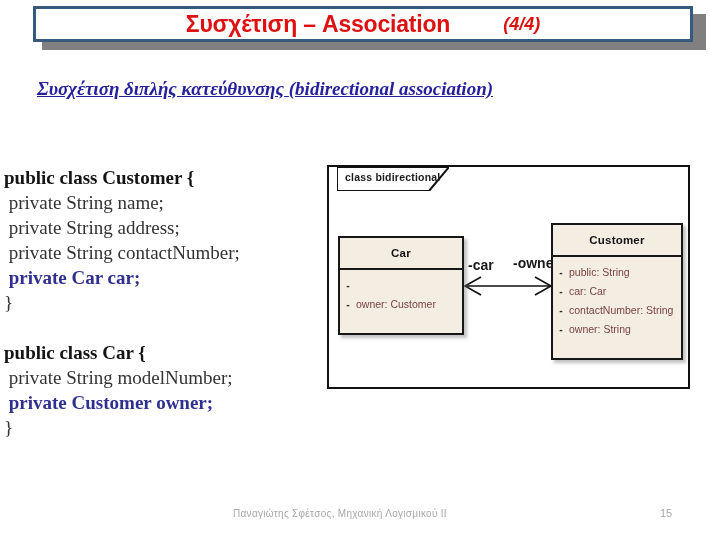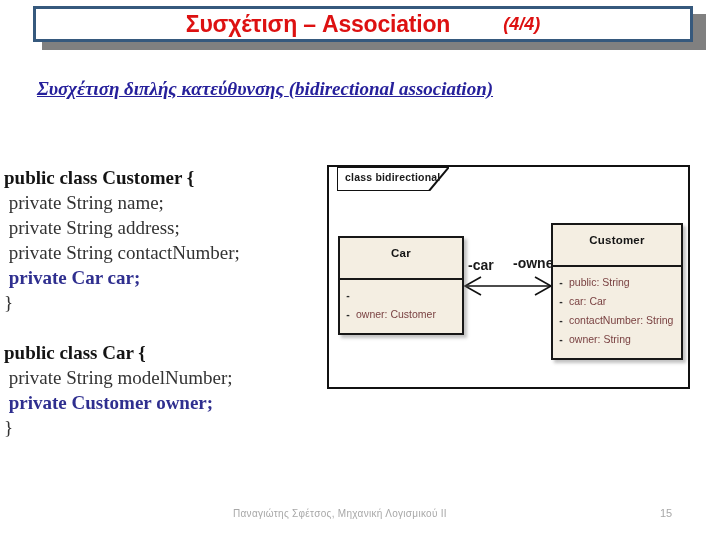--- a/index.html
+++ b/index.html
@@ -144,21 +144,21 @@
     border: 2px solid #171717;
     box-sizing: border-box;
     box-shadow: 3px 3px 3px rgba(120,120,120,0.45);
   }
   .uml-class-name {
     text-align: center;
     font-family: "Liberation Sans", sans-serif;
     font-size: 11.5px;
     font-weight: bold;
     color: #141414;
-    padding: 9px 0 19px 0;
+    padding: 9px 0 9px 0;
     border-bottom: 2px solid #171717;
     letter-spacing: 0.2px;
   }
   .uml-attrs {
     padding: 6px 0 6px 0;
   }
   .uml-attr {
     display: flex;
     align-items: baseline;
     font-family: "Liberation Sans", sans-serif;

